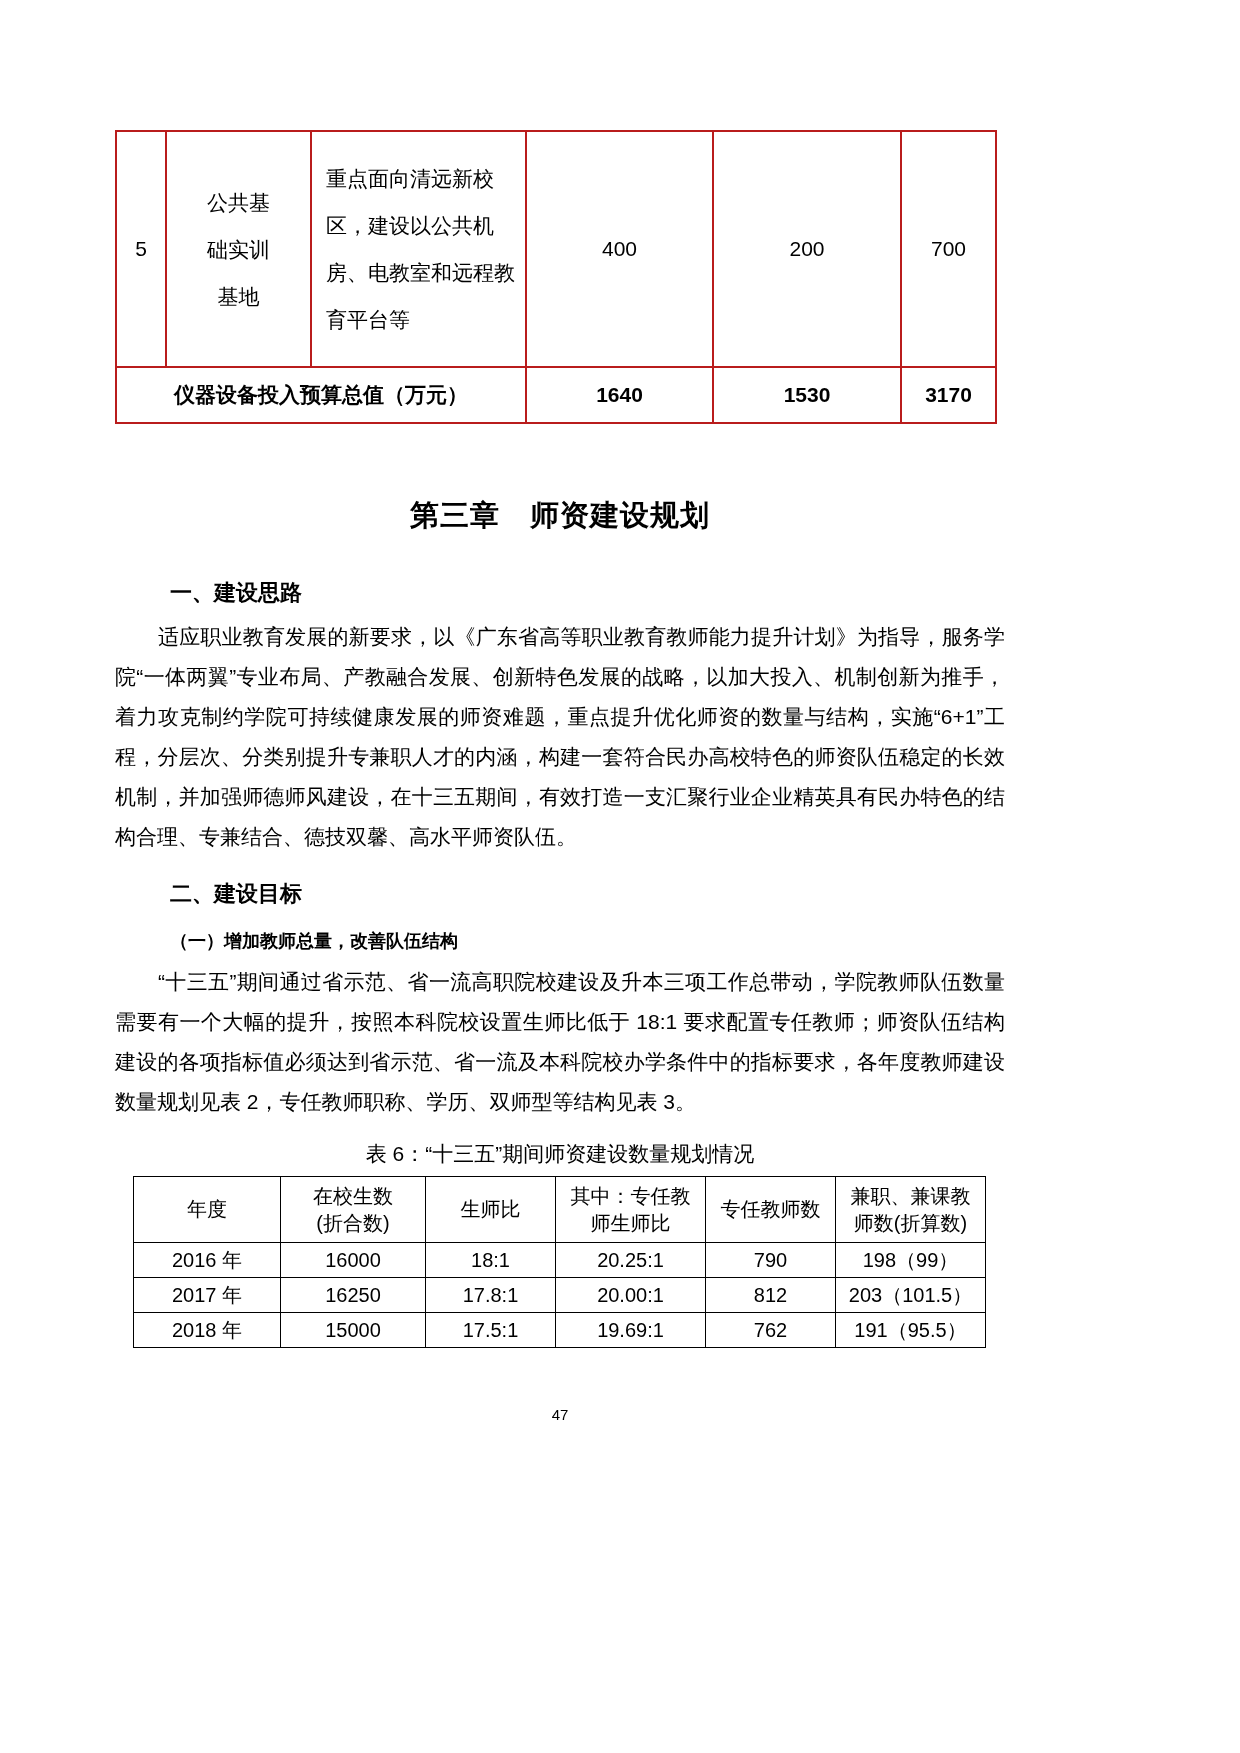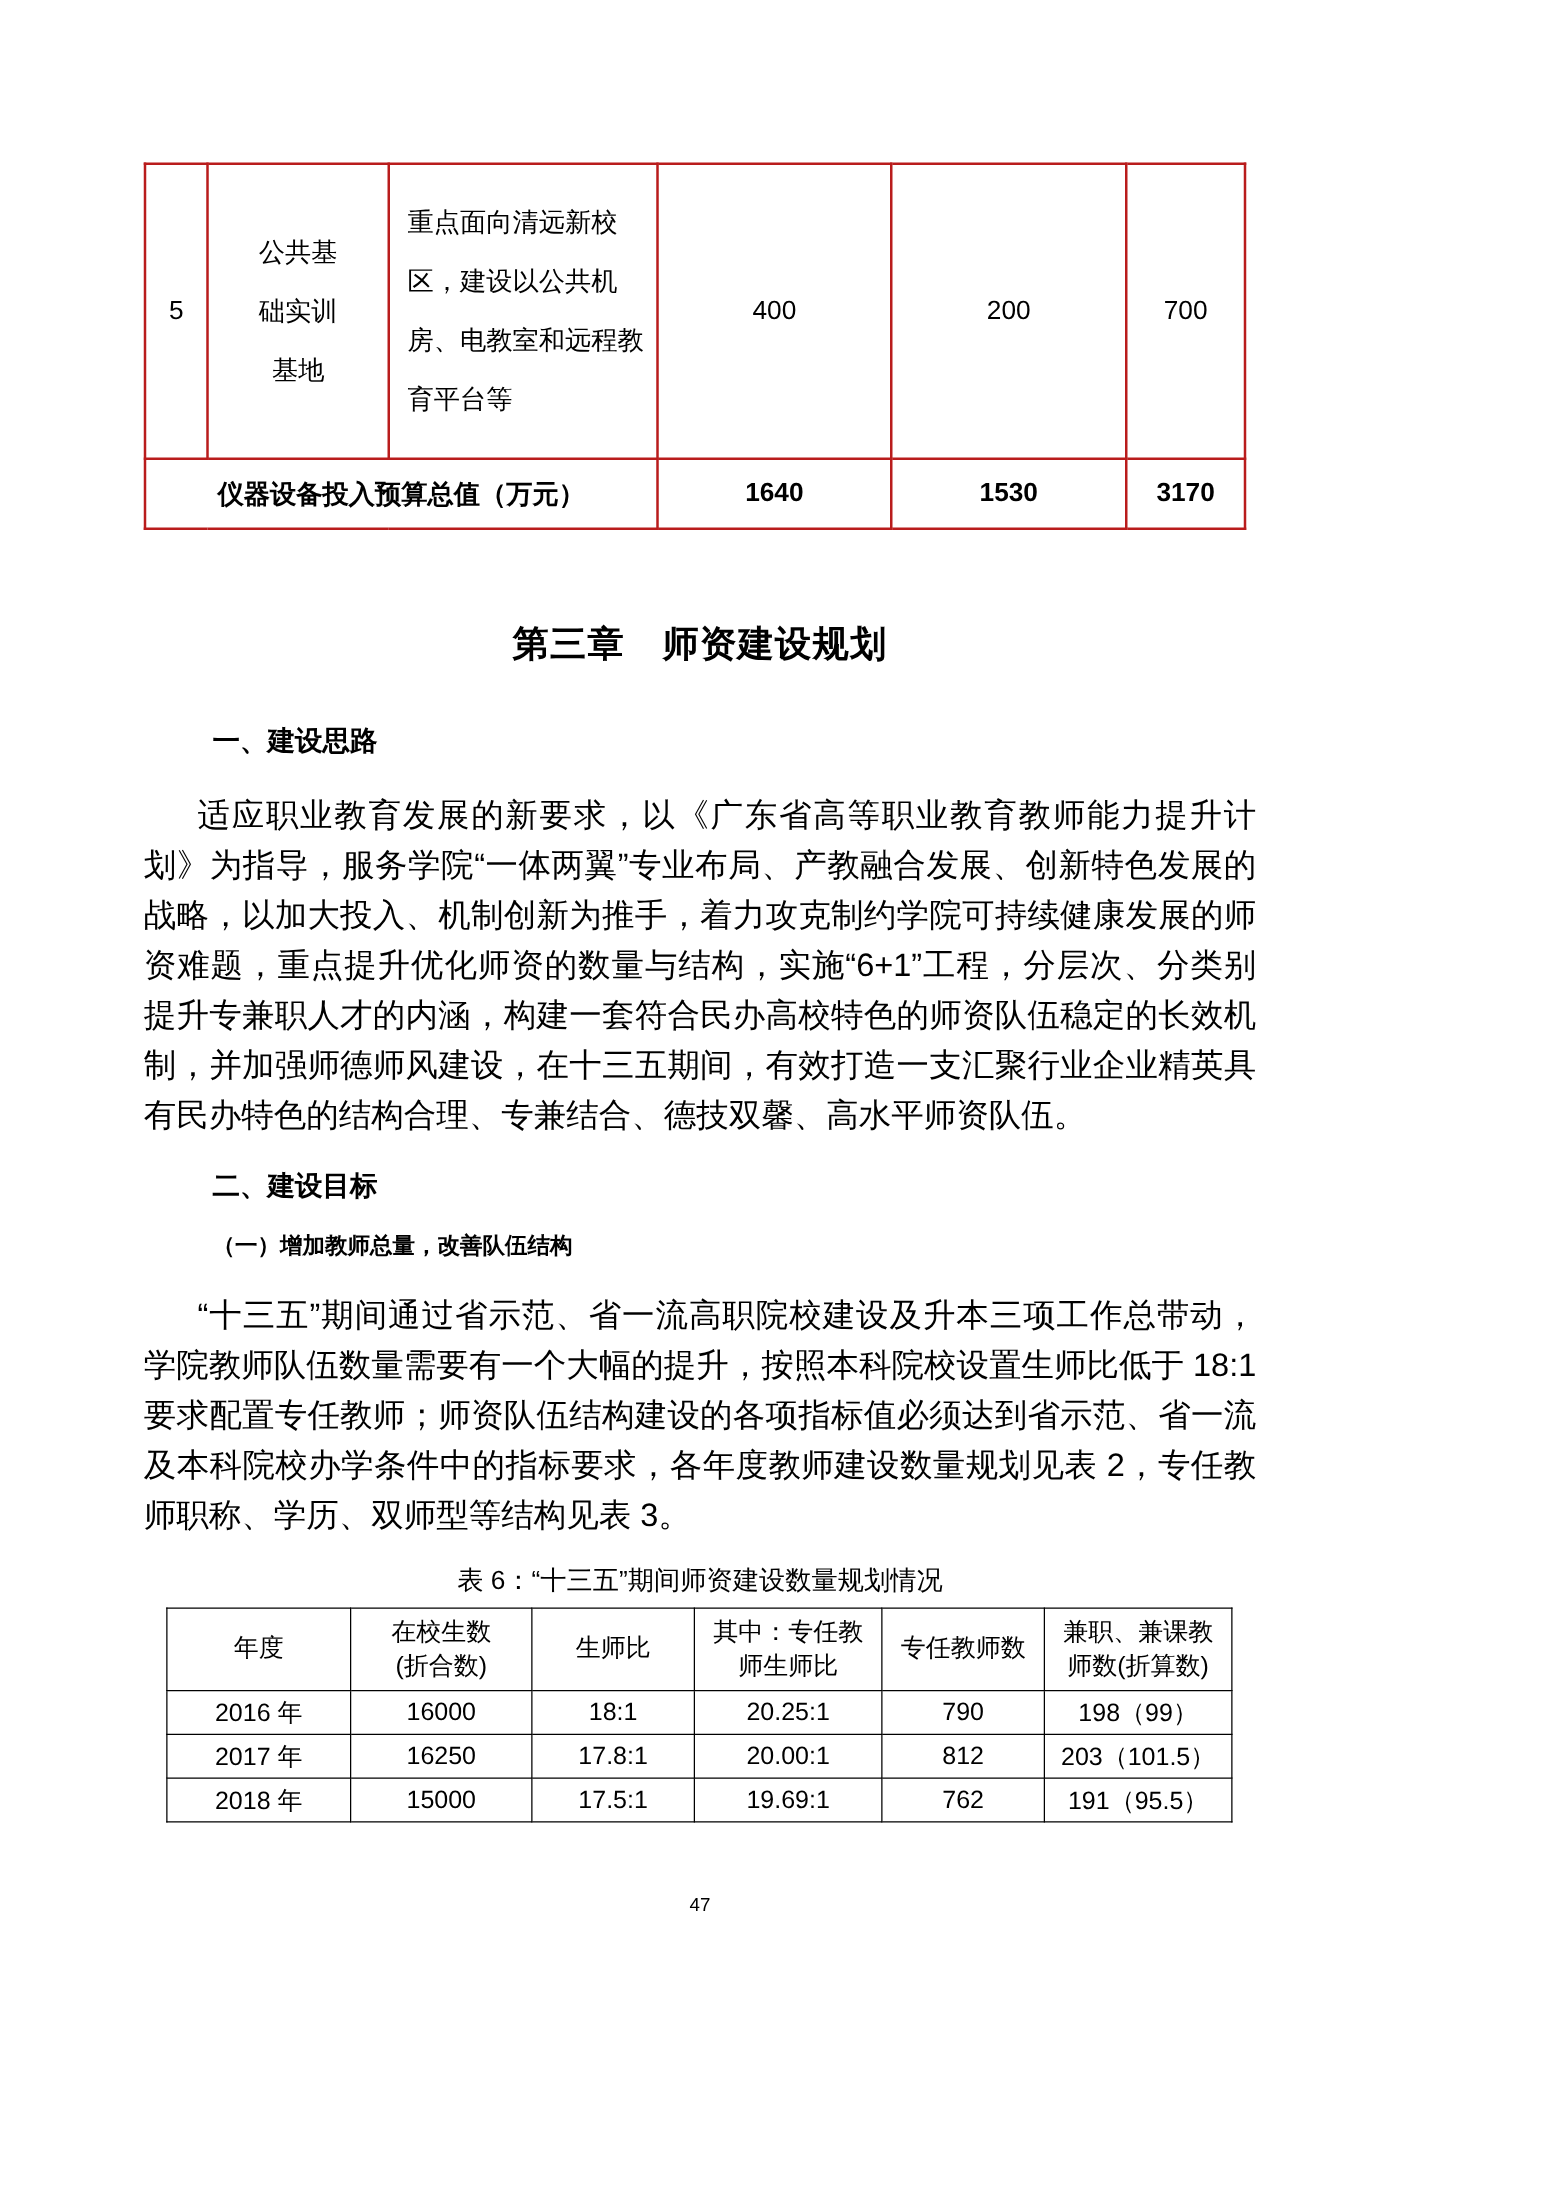--- a/index.html
+++ b/index.html
@@ -61,22 +61,22 @@
     font-weight: bold;
   }
   .sec-heading.second { margin-top: 22px; }
   .sub-heading {
     margin-top: 20px;
     margin-left: 55px;
     font-size: 18px;
     font-weight: bold;
   }
   p.body-text {
-    margin-top: 24px;
-    font-size: 26px;
+    margin-top: 9px;
+    font-size: 21px;
     line-height: 40px;
     text-align: justify;
     text-indent: 43px;
   }
 
   
   .tbl2-caption {
     margin-top: 18px;
     text-align: center;
     font-size: 21px;

